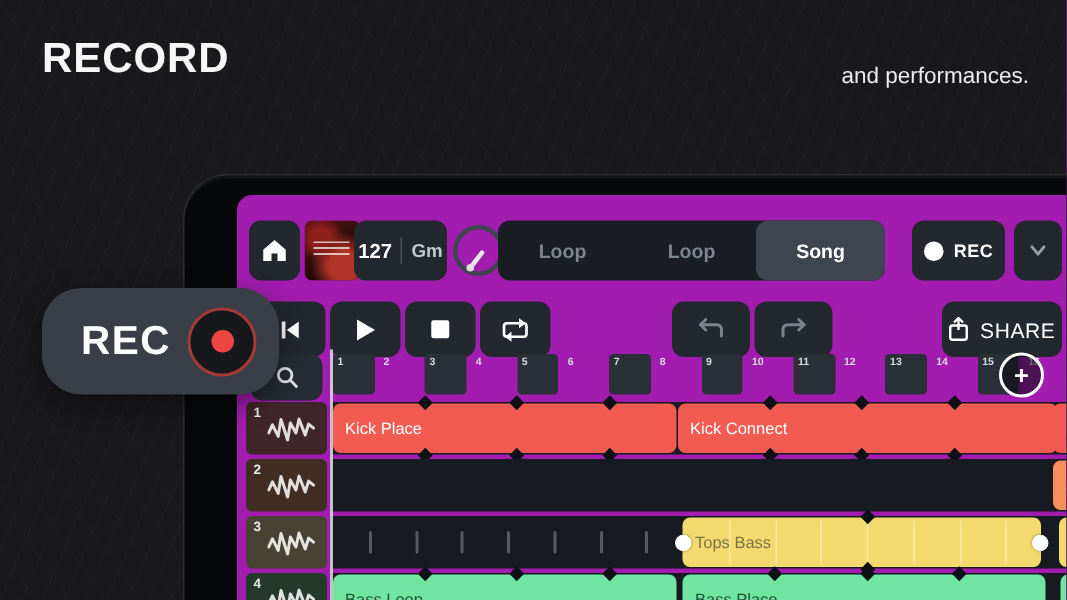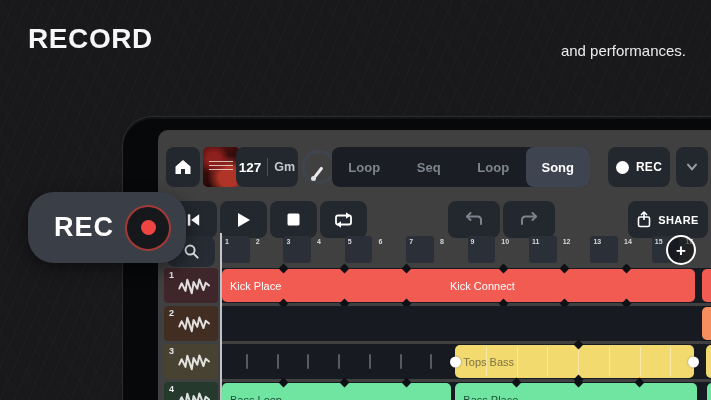--- a/index.html
+++ b/index.html
@@ -17,21 +17,21 @@
   #hero-title { position:absolute; left:28px; top:24px; color:#f6f6f7;
     font-size:28px; line-height:30px; font-weight:700; letter-spacing:.6px; }
   #hero-subtitle { position:absolute; right:25px; top:39px; color:#ececee;
     font-size:15px; line-height:24px; text-align:right; font-weight:400; }
 
   
   #phone { position:absolute; left:122px; top:116px; width:620px; height:320px;
     background:#07080a; border-radius:30px 0 0 0; border:1px solid #2b2c30; border-right:none; border-bottom:none;
     box-shadow: inset 0 2px 0 rgba(255,255,255,.05); }
   #screen { position:absolute; left:158px; top:130px; width:553px; height:270px;
-    background:#404040; border-radius:10px 0 0 0; overflow:hidden; }
+    background:#a21caf; border-radius:10px 0 0 0; overflow:hidden; }
 
   .btn { position:absolute; background:#23272e; border-radius:8px;
     display:flex; align-items:center; justify-content:center; }
 
   
   #home-btn   { left:8px;  top:17px; width:34px; height:40px; }
   #album-art  { position:absolute; left:45px; top:17px; width:37px; height:40px; border-radius:5px;
     background: radial-gradient(circle at 30% 30%, #8d1f1c 0 18%, transparent 40%),
                 radial-gradient(circle at 70% 75%, #b03427 0 25%, transparent 55%),
                 linear-gradient(145deg, #5d1513, #1c0706 70%);
@@ -58,21 +58,21 @@
   #rec-btn .rdot { width:13px; height:13px; border-radius:50%; background:#fff; }
   #rec-btn .rlabel { color:#fff; font-size:12px; font-weight:700; letter-spacing:.3px; }
   #expand-btn { left:518px; top:17px; width:32px; height:40px; }
 
   
   .t-btn { top:71px; width:47px; height:37px; }
   #skip-btn{ left:12px; } #play-btn{ left:62px; } #stop-btn{ left:112px; } #loop-btn{ left:162px; }
   #undo-btn{ left:290px; top:71px; width:52px; height:37px; }
   #redo-btn{ left:345px; top:71px; width:52px; height:37px; }
   #share-btn{ left:470px; top:71px; width:80px; height:37px; gap:7px; }
-  #share-btn span { color:#fff; font-size:11px; font-weight:700; letter-spacing:.4px; }
+  #share-btn span { color:#fff; font-size:14px; font-weight:400; letter-spacing:.4px; }
 
   
   #search-btn { left:9px; top:106px; width:48px; height:31px; background:#272c34; }
   #ruler-track { position:absolute; left:0; top:103px; width:553px; height:33px; }
   .rcell { position:absolute; top:3px; height:27px; border-radius:3px; }
   .rcell.lit { background:#2b3038; }
   .rnum { position:absolute; left:3px; top:2px; color:#d8dbdf; font-size:7px; font-weight:700; }
   #zoom-btn { position:absolute; left:508px; top:105px; width:30px; height:30px; border-radius:50%;
     background:rgba(8,10,13,.55); border:2.5px solid #fff; color:#fff;
     display:flex; align-items:center; justify-content:center; font-size:17px; font-weight:700; line-height:1; }
@@ -132,21 +132,20 @@
     <span class="bpm">127</span>
     <span class="sep"></span>
     <span class="key">Gm</span>
   </div>
   <div id="knob">
     <span class="needle"></span>
     <span class="dot"></span>
   </div>
   <div id="tab-strip">
       <div class="tab">Loop</div>
-      <div class="tab">Seq</div>
       <div class="tab">Loop</div>
       <div class="tab active">Song</div>
     </div>
   <div id="rec-btn" class="btn">
     <span class="rdot"></span>
     <span class="rlabel">REC</span>
   </div>
   <div id="expand-btn" class="btn">
     <svg width="16" height="16" viewBox="0 0 20 20">
       <polyline points="5,7 10,13 15,7" fill="none" stroke="#9aa1aa" stroke-width="2.4" stroke-linecap="round" stroke-linejoin="round"></polyline>
@@ -268,21 +267,21 @@
         <div class="tlane"></div>
         <div class="clip" style="left: 64px; width: 229.32px; background: rgb(241, 91, 82);">
           <span class="clabel" style="color: rgb(255, 255, 255);">Kick Place</span>
           <div class="notch" style="left: 57.9px; top: -4.5px;"></div>
           <div class="notch" style="left: 57.9px; bottom: -4.5px;"></div>
           <div class="notch" style="left: 119.3px; top: -4.5px;"></div>
           <div class="notch" style="left: 119.3px; bottom: -4.5px;"></div>
           <div class="notch" style="left: 180.7px; top: -4.5px;"></div>
           <div class="notch" style="left: 180.7px; bottom: -4.5px;"></div>
         </div>
-        <div class="clip" style="left: 284px; width: 253px; background: rgb(241, 91, 82);">
+        <div class="clip" style="left: 294px; width: 253px; background: rgb(241, 91, 82);">
           <span class="clabel" style="color: rgb(255, 255, 255);">Kick Connect</span>
           <div class="notch" style="left: 57.9px; top: -4.5px;"></div>
           <div class="notch" style="left: 57.9px; bottom: -4.5px;"></div>
           <div class="notch" style="left: 119.3px; top: -4.5px;"></div>
           <div class="notch" style="left: 119.3px; bottom: -4.5px;"></div>
           <div class="notch" style="left: 180.7px; top: -4.5px;"></div>
           <div class="notch" style="left: 180.7px; bottom: -4.5px;"></div>
         </div>
         <div class="clip" style="left: 544.455px; width: 118.8px; background: rgb(241, 91, 82);">
           <span class="clabel" style="color: rgb(255, 255, 255);">Kick Place</span>

